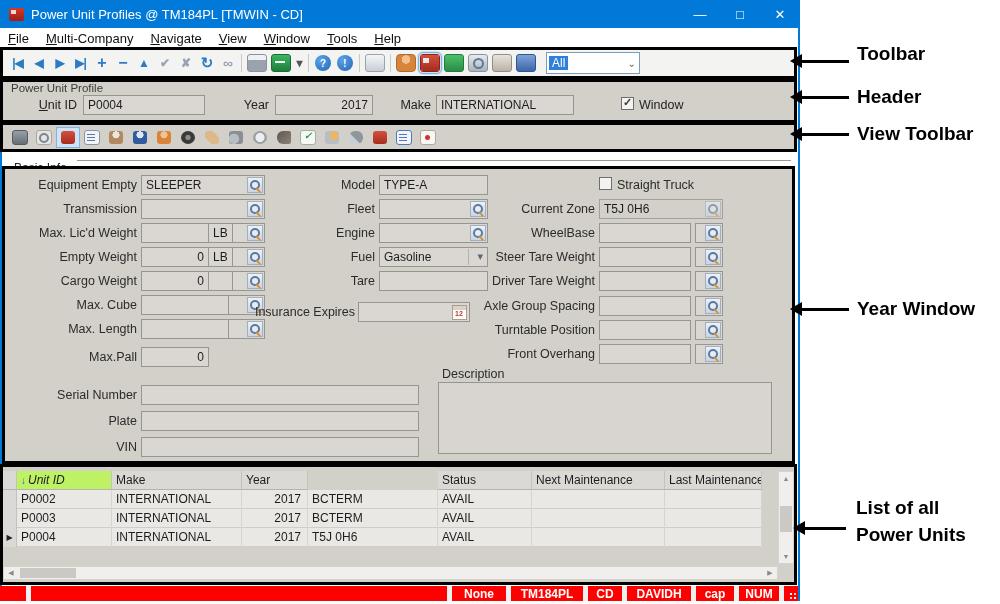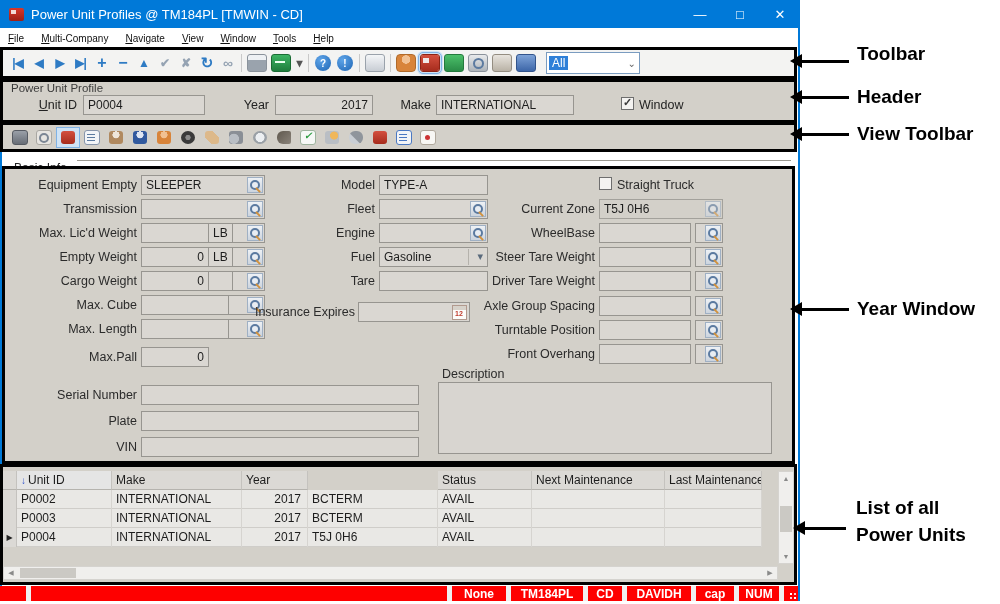--- a/index.html
+++ b/index.html
@@ -11,21 +11,21 @@
             border-left:2px solid #0079d8;border-right:2px solid #0079d8;border-bottom:2px solid #0079d8;box-sizing:border-box;}
   
   #titlebar{position:absolute;left:0;top:0;width:800px;height:28px;background:#0079d8;display:flex;align-items:center;}
   #appicon{width:15px;height:13px;margin:0 7px 0 9px;background:linear-gradient(#d8372a,#9c1f16);border-radius:2px;position:relative;}
   #appicon::after{content:'';position:absolute;left:2px;top:2px;width:5px;height:4px;background:#f3d9d6;}
   #wtitle{color:#fff;font-size:13px;}
   #wctrls{margin-left:auto;display:flex;height:28px;}
   .wbtn{width:40px;height:28px;color:#fff;font-size:13px;display:flex;align-items:center;justify-content:center;}
   
   #menubar{position:absolute;left:0;top:28px;width:798px;height:20px;background:#fff;display:flex;align-items:center;padding-left:8px;box-sizing:border-box;}
-  .mi{font-size:10px;color:#111;margin-right:17px;}
+  .mi{font-size:13px;color:#111;margin-right:17px;}
   
   .blackbox{position:absolute;border:3px solid #000;box-sizing:border-box;background:#d3d0c9;}
   #box-toolbar{left:0;top:47px;width:797px;height:32px;background:#f3f3f2;}
   #box-header{left:0;top:79px;width:797px;height:44px;}
   #box-viewbar{left:0;top:122px;width:797px;height:30px;}
   #box-main{left:2px;top:166px;width:793px;height:298px;}
   #box-list{left:0;top:464px;width:797px;height:121px;background:#d3d0c9;}
   
   #toolbar{position:absolute;left:0;top:0;right:0;bottom:0;display:flex;align-items:center;padding-left:4px;}
   .tbi{width:21px;height:20px;display:flex;align-items:center;justify-content:center;font-size:12px;font-weight:bold;color:#2e7bc4;flex:0 0 auto;letter-spacing:-1px;}
@@ -99,21 +99,21 @@
   .dd::after{content:'▾';position:absolute;right:4px;top:2px;color:#5a6a7c;font-size:11px;}
   .ddsep{position:absolute;right:18px;top:1px;bottom:1px;width:1px;background:#b5b2ac;}
   .cal{position:absolute;right:2px;top:2px;width:15px;height:15px;background:#fdfdfb;border:1px solid #b29a8e;box-sizing:border-box;}
   .cal::before{content:'';position:absolute;left:0;top:0;right:0;height:4px;background:#d7d2ca;}
   .cal::after{content:'12';position:absolute;left:2px;top:4px;font-size:7px;color:#c03b2d;font-weight:bold;}
   .tarea{position:absolute;background:#d8d5d0;border:1px solid #979590;box-sizing:border-box;}
   
   #grid{position:absolute;left:0;top:0;right:0;bottom:0;}
   .th,.td{position:absolute;height:19px;box-sizing:border-box;font-size:12px;color:#1d1d1d;padding:2px 4px;white-space:nowrap;overflow:hidden;border-right:1px solid #c4c2be;}
   .th{background:#dbd9d5;border-bottom:1px solid #b5b3ae;}
-  .th.hl{background:#e5e5e5;}
+  .th.hl{background:#bef264;font-style:italic;}
   .tr{position:absolute;left:0;width:759px;height:19px;background:#e9e8e5;border-bottom:1px solid #cfcdc9;box-sizing:border-box;}
   .td{border-right:1px solid #d6d4d0;}
   .td.num{text-align:right;padding-right:6px;}
   .marker{position:absolute;left:0;width:14px;height:19px;border-right:1px solid #c4c2be;box-sizing:border-box;background:#dbd9d5;font-size:8px;color:#222;display:flex;align-items:center;justify-content:center;}
   .sortarrow{color:#3355cc;font-size:10px;margin-right:2px;}
   #vscroll{position:absolute;right:0;top:4px;width:16px;height:93px;background:#f0efed;border:1px solid #d5d3cf;box-sizing:border-box;}
   .schev{position:absolute;left:0;width:14px;height:13px;color:#8a8a8a;font-size:7px;display:flex;align-items:center;justify-content:center;}
   #vthumb{position:absolute;left:1px;top:34px;width:12px;height:26px;background:#cbc9c4;}
   #hscroll{position:absolute;left:0;top:99px;width:775px;height:14px;background:#f0efed;border:1px solid #d5d3cf;box-sizing:border-box;}
   #hthumb{position:absolute;left:16px;top:1px;width:56px;height:10px;background:#cbc9c4;}

